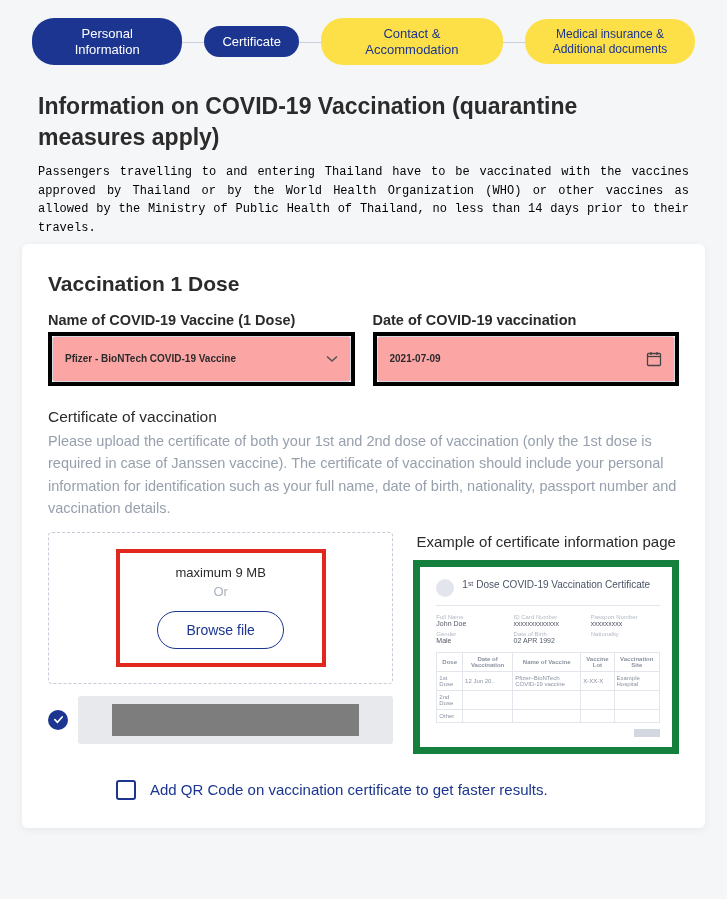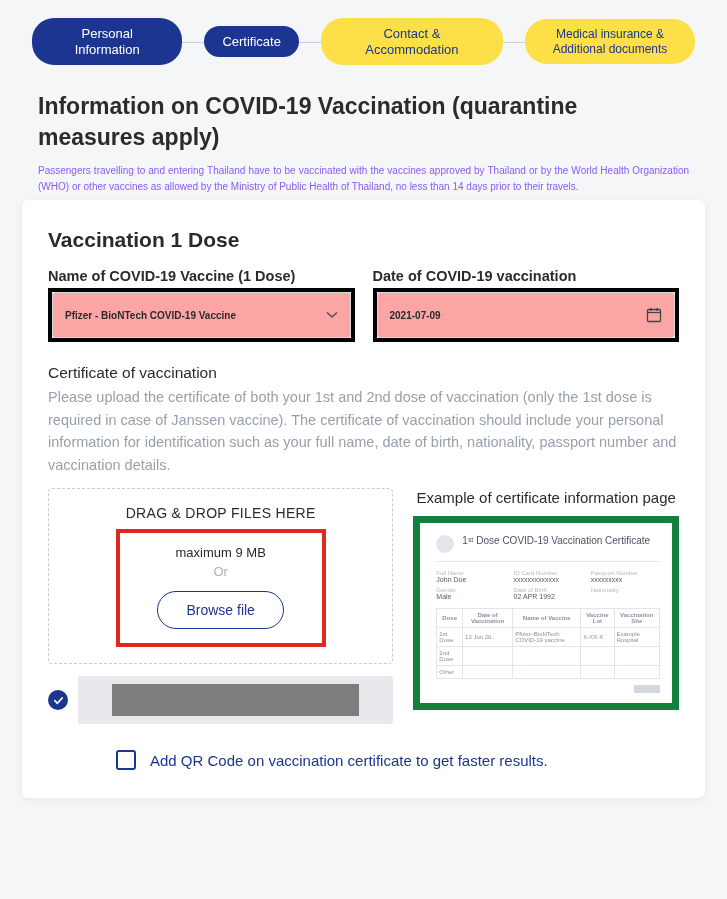--- a/index.html
+++ b/index.html
@@ -52,24 +52,25 @@
   
   .intro { padding: 0 38px; }
   .intro h1 {
     font-size: 23px;
     font-weight: 600;
     color: #2b2b2b;
     line-height: 1.35;
     margin-bottom: 10px;
   }
   .intro p {
-    font-size: 10px;
-    color: #8b5cf6;
+    font-size: 12px;
+    color: #000000;
     line-height: 1.55;
     text-align: justify;
+    font-family: Liberation Mono, monospace;
   }
   .recover-row {
     display: flex;
     align-items: center;
     gap: 14px;
     padding: 22px 38px 20px 38px;
   }
   .chk {
     width: 20px; height: 20px;
     border: 2px solid #1b3590;
@@ -274,21 +275,20 @@
         </div>
       </div>
     </div>
 
     <div class="cert-label">Certificate of vaccination</div>
     <div class="cert-desc">Please upload the certificate of both your 1st and 2nd dose of vaccination (only the 1st dose is required in case of Janssen vaccine). The certificate of vaccination should include your personal information for identification such as your full name, date of birth, nationality, passport number and vaccination details.</div>
 
     <div class="cert-row">
       <div class="upload-col">
         <div class="dropzone">
-          <div class="drop-title">DRAG &amp; DROP FILES HERE</div>
           <div class="red-highlight">
             <div class="drop-sub">maximum 9 MB</div>
             <div class="drop-sub light">Or</div>
             <div class="browse-btn">Browse file</div>
           </div>
         </div>
         <div class="uploaded-row">
           <div class="check-badge">
             <svg viewBox="0 0 12 12">
                 <path d="M2 6.2 L4.8 9 L10 3.2" fill="none" stroke="#fff" stroke-width="1.8" stroke-linecap="round"></path>

